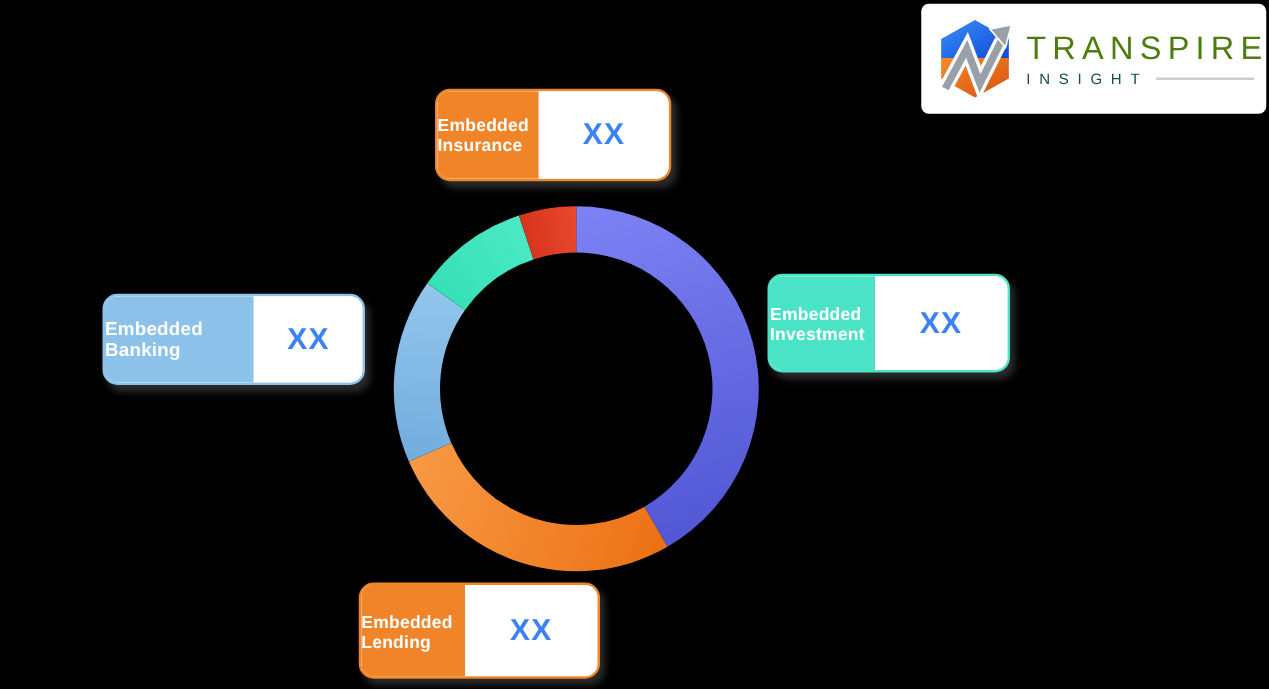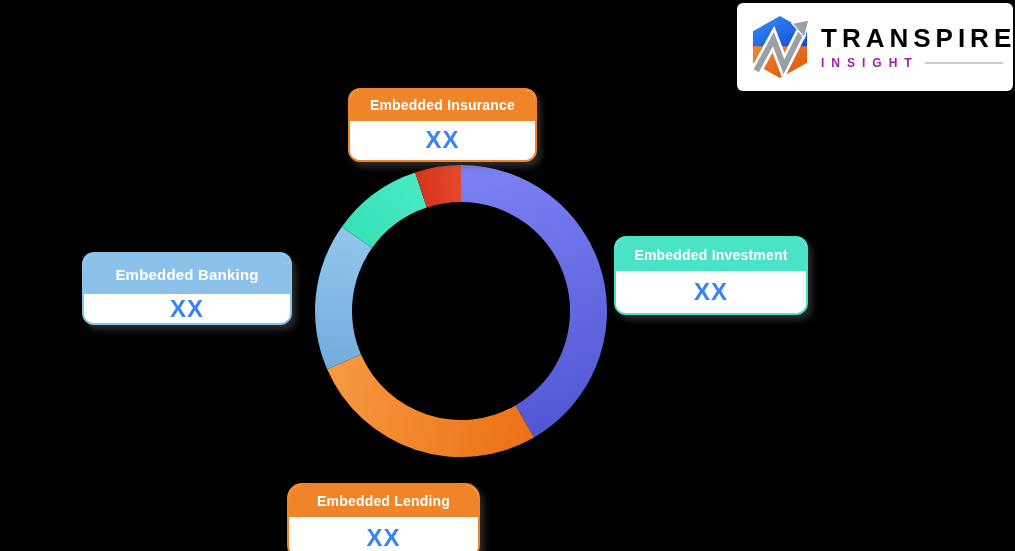--- a/index.html
+++ b/index.html
@@ -5,23 +5,22 @@
   html,body{margin:0;padding:0;background:#000;}
   .stage{
     position:relative;width:1015px;height:551px;background:#000;overflow:hidden;
     font-family:"Liberation Sans",sans-serif;
   }
   
   #donut-svg{position:absolute;left:301px;top:151px;width:320px;height:320px;}
   
   .callout{
     position:absolute;background:#fff;border:2px solid;border-radius:12px;
-    overflow:hidden;display:flex;flex-direction:column;box-sizing:border-box;
+    overflow:hidden;display:flex;flex-direction:row;box-sizing:border-box;
     box-shadow:4px 5px 6px rgba(95,95,95,.45);
-    margin-top:17px;
   }
   .callout-header{
     flex:0 0 44%;display:flex;align-items:center;justify-content:center;
     color:#fff;font-weight:700;font-size:14px;letter-spacing:.2px;
   }
   .callout-body{
     flex:1;display:flex;align-items:center;justify-content:center;
     background:#fff;color:#3b82f6;font-weight:700;font-size:24px;letter-spacing:1px;
   }
   .callout.insurance{left:348px;top:71px;width:189px;height:74px;}
@@ -32,23 +31,23 @@
   .callout.payments .callout-body{font-size:27px;letter-spacing:0;}
   .callout.lending{left:287px;top:466px;width:193px;height:77px;}
   
   .logo-box{
     position:absolute;left:737px;top:3px;width:276px;height:88px;background:#fff;
     border-radius:6px;display:flex;align-items:center;gap:8px;padding:0 10px 0 10px;
     box-sizing:border-box;
   }
   .logo-mark{width:66px;height:68px;flex:0 0 auto;}
   .logo-text{display:flex;flex-direction:column;justify-content:center;flex:1;min-width:0;}
-  .brand{font-size:26px;font-weight:700;letter-spacing:5px;color:#000000;line-height:1.15;white-space:nowrap;}
+  .brand{font-size:26px;font-weight:400;letter-spacing:5px;color:#4d7c0f;line-height:1.15;white-space:nowrap;}
   .sub-row{display:flex;align-items:center;gap:6px;margin-top:2px;}
-  .sub{font-size:12px;font-weight:700;letter-spacing:7px;color:#a21caf;white-space:nowrap;}
+  .sub{font-size:12px;font-weight:400;letter-spacing:7px;color:#14532d;white-space:nowrap;}
   .rule{flex:1;height:2px;background:#c9ccd1;}
 </style>
 </head>
 <body>
 
 <div class="stage">
 
   <svg id="donut-svg" viewBox="0 0 320 320">
       <defs>
         <linearGradient id="seg-grad-0" gradientUnits="userSpaceOnUse" x1="160" y1="14" x2="233" y2="286.43970895252806">
@@ -100,21 +99,21 @@
   <div class="callout banking" style="border-color: rgb(140, 194, 234); justify-content: space-between;">
     <div class="callout-header" style="background: rgb(140, 194, 234);">
       <span>Embedded Banking</span>
     </div>
     <div class="callout-body">
       <span>XX</span>
     </div>
   </div>
 
 
-  <div class="callout lending" style="border-color: rgb(240, 132, 40); border-radius: 15px;">
+  <div class="callout lending" style="border-color: rgb(240, 132, 40);">
     <div class="callout-header" style="background: rgb(240, 132, 40);">
       <span>Embedded Lending</span>
     </div>
     <div class="callout-body">
       <span>XX</span>
     </div>
   </div>
 
   <div class="logo-box">
     <svg class="logo-mark" viewBox="0 0 100 100">

